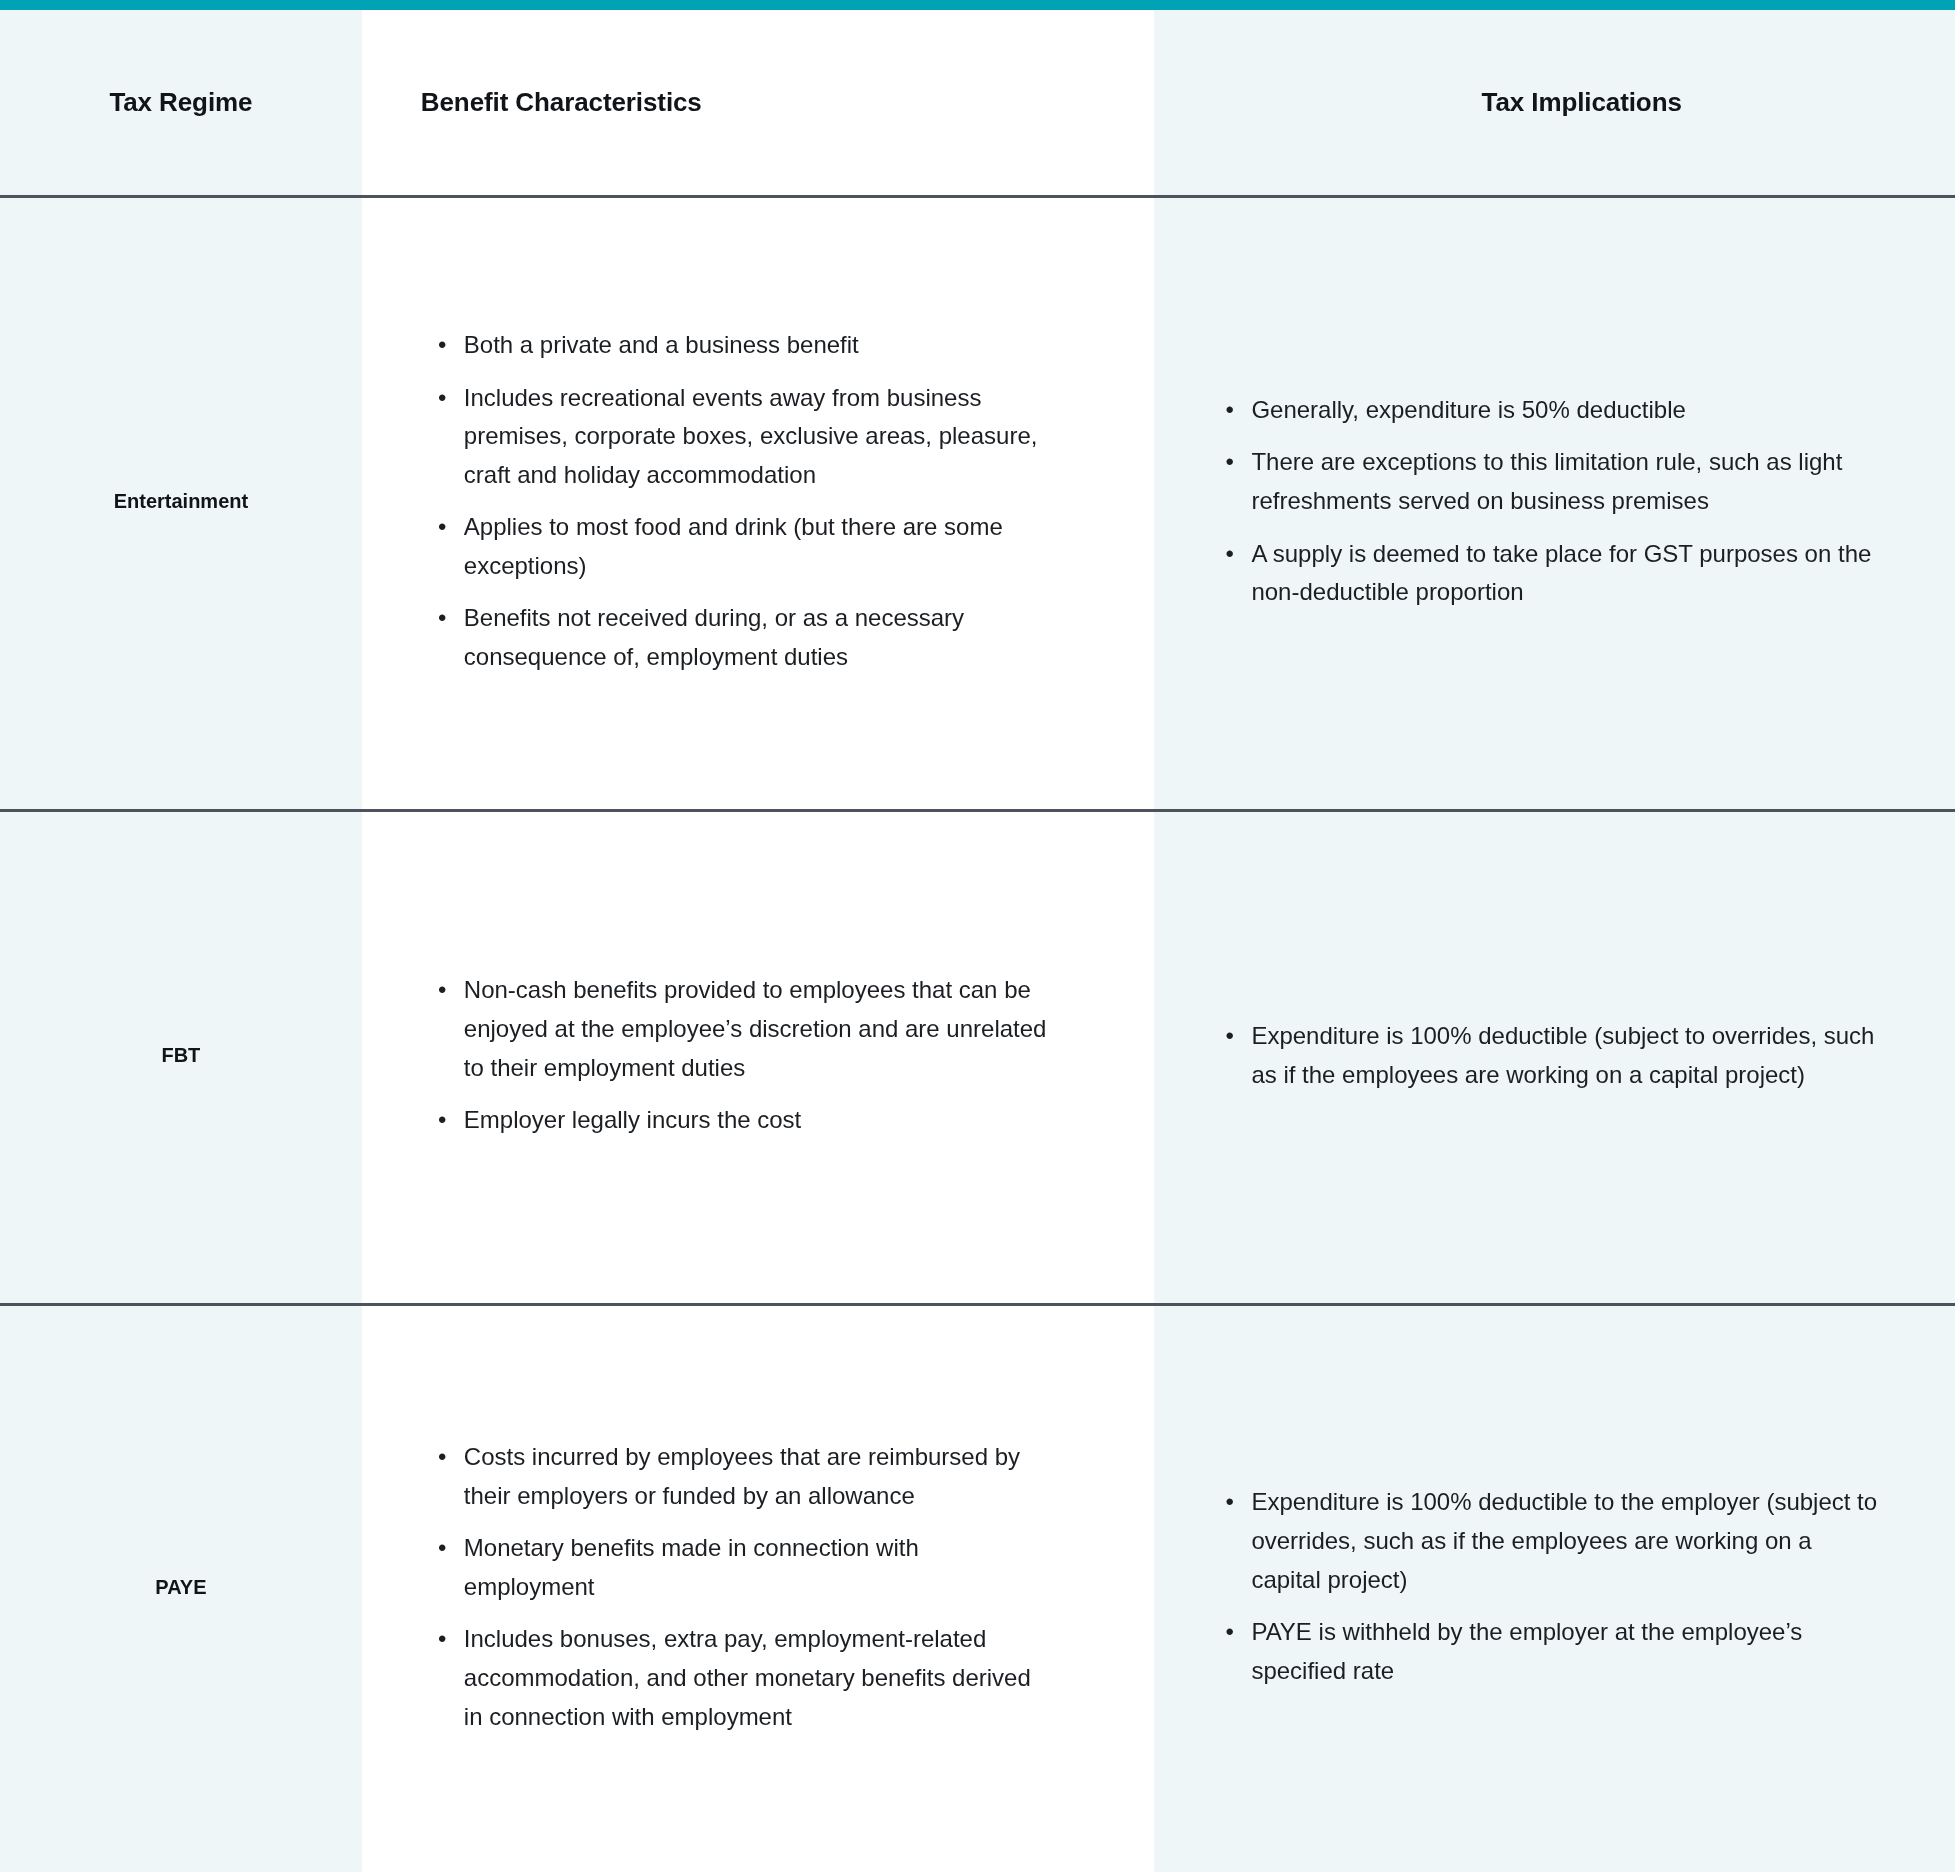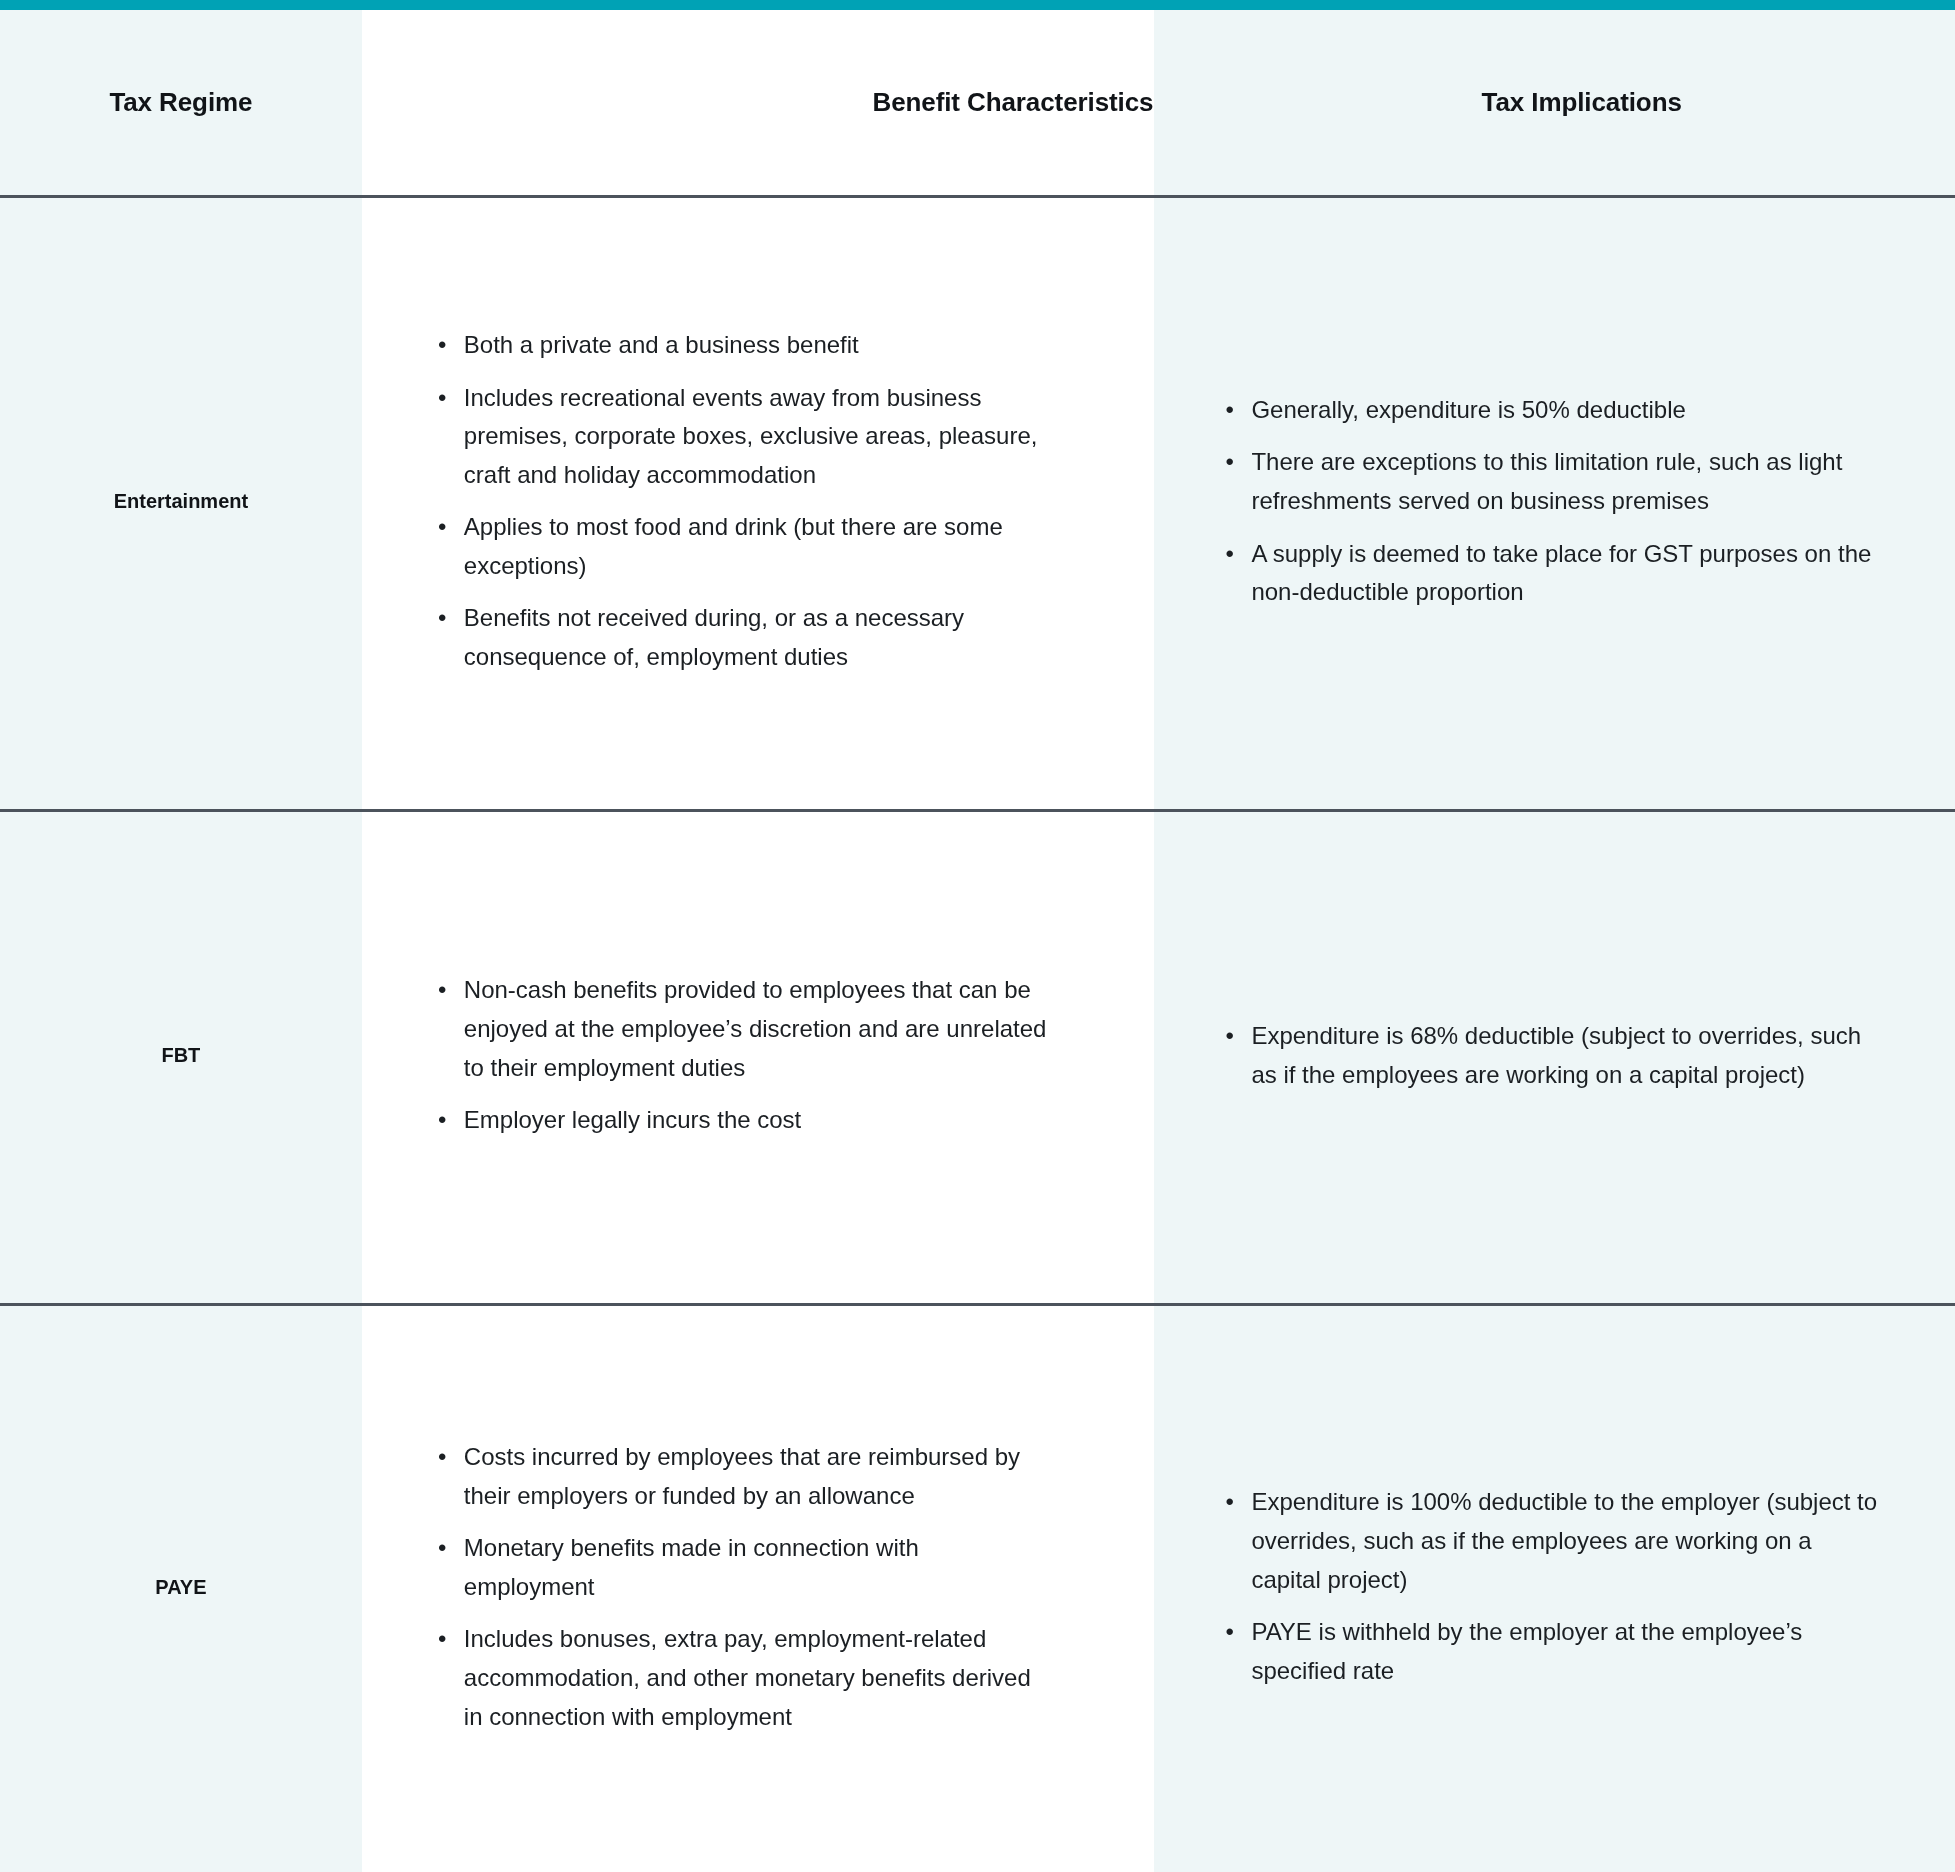--- a/index.html
+++ b/index.html
@@ -73,21 +73,21 @@
   .row.body-row-2 { height: 494px; }
   .row.body-row-3 { height: 569px; }
 
   .cell {
     box-sizing: border-box;
     display: flex;
     flex-direction: column;
     justify-content: center;
   }
   .cell.c1 { width: 362px;  }
-  .cell.c2 { width: 792px; align-items: flex-end; }
+  .cell.c2 { width: 792px; }
   .cell.c3 { width: 802px; }
 
   
   .header-row .cell { justify-content: center; border-radius: 15px; }
   .hdr-text {
     font-size: 26px;
     font-weight: bold;
     color: #111418;
     letter-spacing: -0.1px;
     line-height: 1.1;
@@ -189,21 +189,21 @@
         <div class="regime-label">FBT</div>
       </div>
       <div class="cell c2">
         <ul class="bullets">
           <li>Non-cash benefits provided to employees that can be enjoyed at the employee’s discretion and are unrelated to their employment duties</li>
           <li>Employer legally incurs the cost</li>
         </ul>
       </div>
       <div class="cell c3">
         <ul class="bullets">
-          <li>Expenditure is 68% deductible (subject to overrides, such as if the employees are working on a capital project)</li>
+          <li>Expenditure is 100% deductible (subject to overrides, such as if the employees are working on a capital project)</li>
         </ul>
       </div>
     </div>
 
     <div class="row body-row-3">
       <div class="cell c1">
         <div class="regime-label">PAYE</div>
       </div>
       <div class="cell c2">
         <ul class="bullets">

